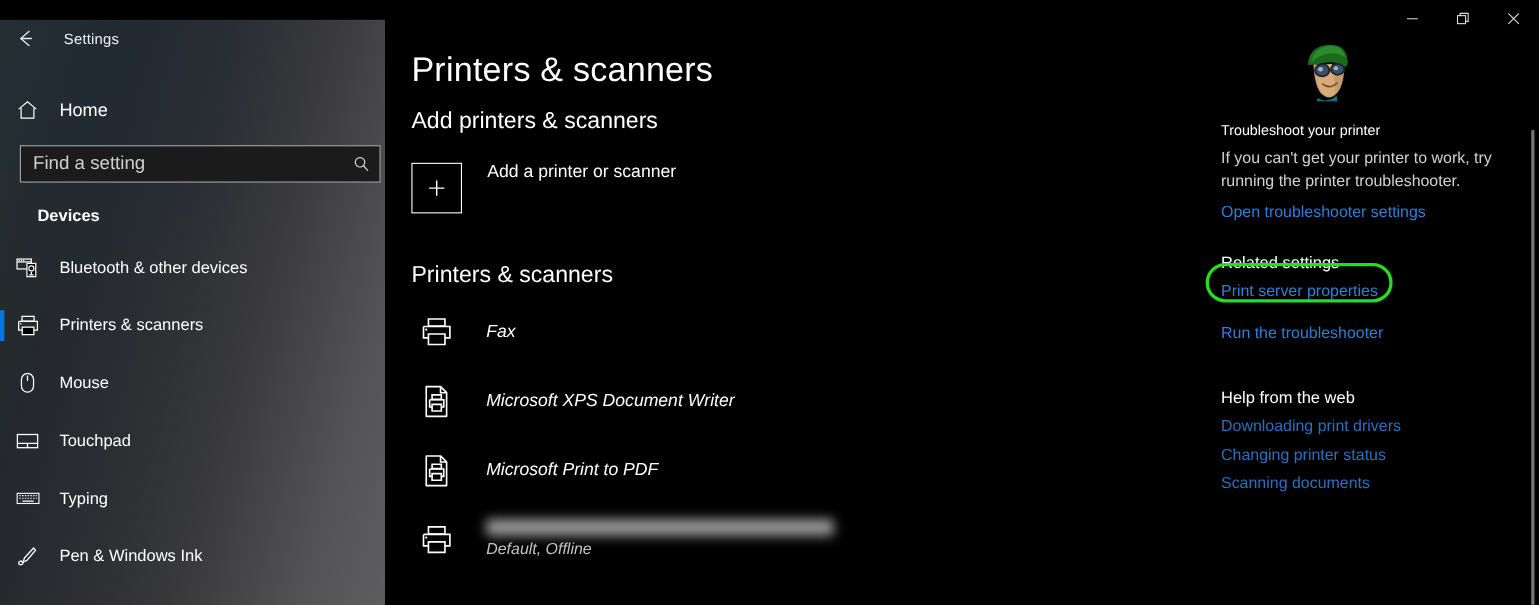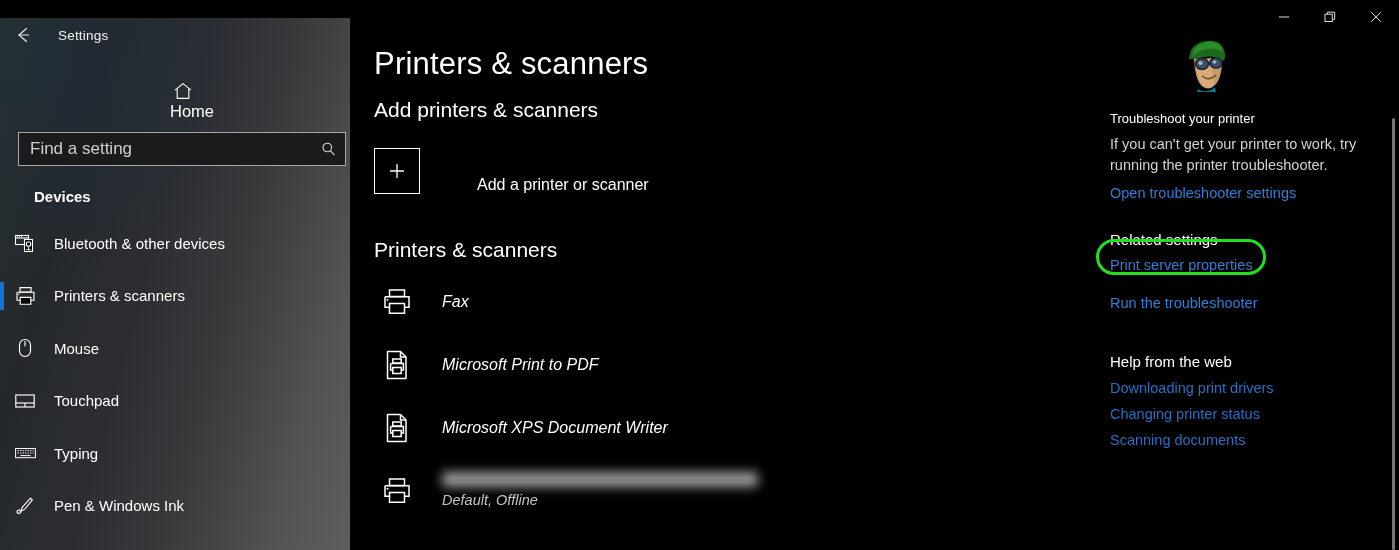--- a/index.html
+++ b/index.html
@@ -27,21 +27,21 @@
   .back-arrow {
     width: 46px; height: 34px; display: flex; align-items: center; justify-content: center;
     color: #e8e8e8; cursor: pointer;
   }
   .back-arrow svg { display:block; }
   .sb-title { font-size: 13.5px; color: #f0f0f0; letter-spacing: .2px; margin-left: 12px; }
 
   .home-row {
     position:relative; z-index:2;
     display: flex; align-items: center; height: 40px;
-    margin-top: 28px; padding-left: 14px; cursor: pointer; flex-direction: column;
+    margin-top: 28px; padding-left: 14px; cursor: pointer;
   }
   .home-row .ic { width: 34px; display:flex; align-items:center; color:#fff; }
   .home-row .lbl { font-size: 16.5px; color: #fff; margin-left: 6px; }
 
   .search-wrap { position:relative; z-index:2; margin: 12px 18px 0 18px; }
   .search-box {
     position: relative; height: 34px;
     background: #1b1b1b; border: 1px solid #a9a9a9;
     display: flex; align-items: center;
   }
@@ -75,21 +75,21 @@
   }
 
   
   #main {
     position: absolute; left: 350px; top: 0; width: 760px; height: 550px;
     background: #000; padding: 46px 0 0 24px; overflow: hidden;
   }
   .page-title { font-size: 31px; color: #fff; font-weight: normal; letter-spacing: .2px; }
   .sub-head { font-size: 21px; color: #fff; margin-top: 16px; font-weight: normal; }
 
-  .add-row { display: flex; align-items: flex-end; margin-top: 26px; cursor: pointer; gap: 34px; }
+  .add-row { display: flex; align-items: flex-start; margin-top: 26px; cursor: pointer; }
   .plus-box {
     width: 46px; height: 46px; border: 1.6px solid #fff;
     display: flex; align-items: center; justify-content: center; flex: none;
   }
   .plus-box svg { display:block; }
   .add-row .lbl { font-size: 16px; color: #fff; margin-left: 23px; }
 
   .list-head { font-size: 21px; color: #fff; margin-top: 44px; font-weight: normal; }
 
   .printer-list { margin-top: 8px; font-style: italic; }
@@ -295,37 +295,37 @@
           <svg width="34" height="34" viewBox="0 0 34 34" fill="none" stroke="#fff" stroke-width="1.5">
             <path d="M7.5 3.5 h13 l5.5 5.5 v21.5 h-18.5 z" stroke-linejoin="round"></path>
             <path d="M20.5 3.5 v5.5 h5.5"></path>
             <path d="M12.8 11 h8.4 v4 h-8.4 z"></path>
             <path d="M10.6 15.4 h12.8 v6.6 h-2.2"></path>
             <path d="M10.6 15.4 v6.6 h2.2"></path>
             <path d="M12.8 19.6 h8.4 v6 h-8.4 z" fill="#000"></path>
           </svg>
         </span>
         <span class="txt">
-          <span class="nm">Microsoft Print to PDF</span>
+          <span class="nm">Microsoft XPS Document Writer</span>
         </span>
       </div>
 
       <div class="printer-row">
         <span class="ic">
           <svg width="34" height="34" viewBox="0 0 34 34" fill="none" stroke="#fff" stroke-width="1.5">
             <path d="M7.5 3.5 h13 l5.5 5.5 v21.5 h-18.5 z" stroke-linejoin="round"></path>
             <path d="M20.5 3.5 v5.5 h5.5"></path>
             <path d="M12.8 11 h8.4 v4 h-8.4 z"></path>
             <path d="M10.6 15.4 h12.8 v6.6 h-2.2"></path>
             <path d="M10.6 15.4 v6.6 h2.2"></path>
             <path d="M12.8 19.6 h8.4 v6 h-8.4 z" fill="#000"></path>
           </svg>
         </span>
         <span class="txt">
-          <span class="nm">Microsoft XPS Document Writer</span>
+          <span class="nm">Microsoft Print to PDF</span>
         </span>
       </div>
 
       <div class="printer-row">
         <span class="ic">
           <svg width="34" height="34" viewBox="0 0 34 34" fill="none" stroke="#fff" stroke-width="1.5">
             <path d="M9.5 5 h15 v6.5 h-15 z"></path>
             <path d="M5 11.8 h24 v10.4 h-4.5"></path>
             <path d="M5 11.8 v10.4 h4.5"></path>
             <path d="M9.5 18.6 h15 v9.6 h-15 z" fill="#000"></path>

